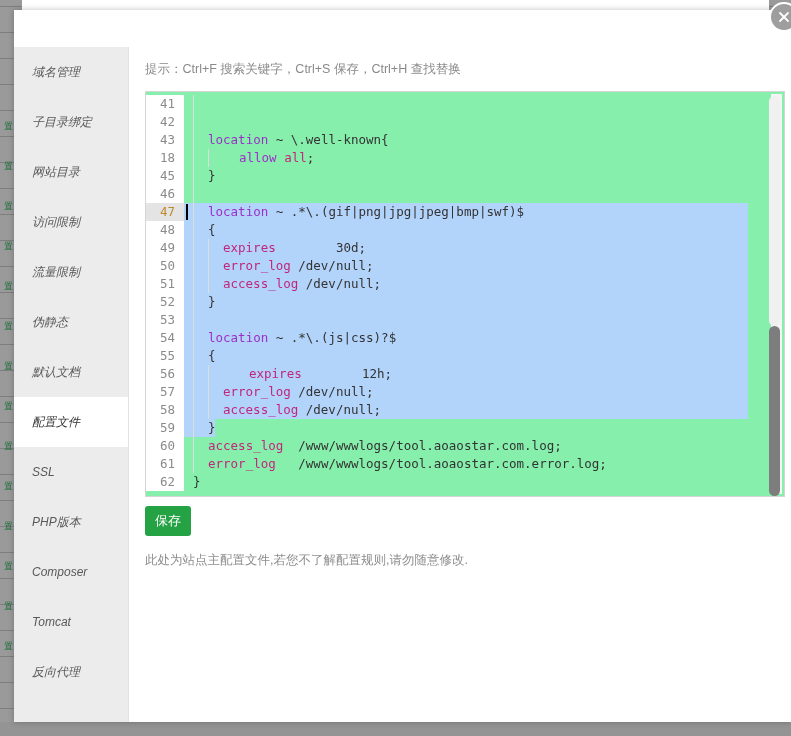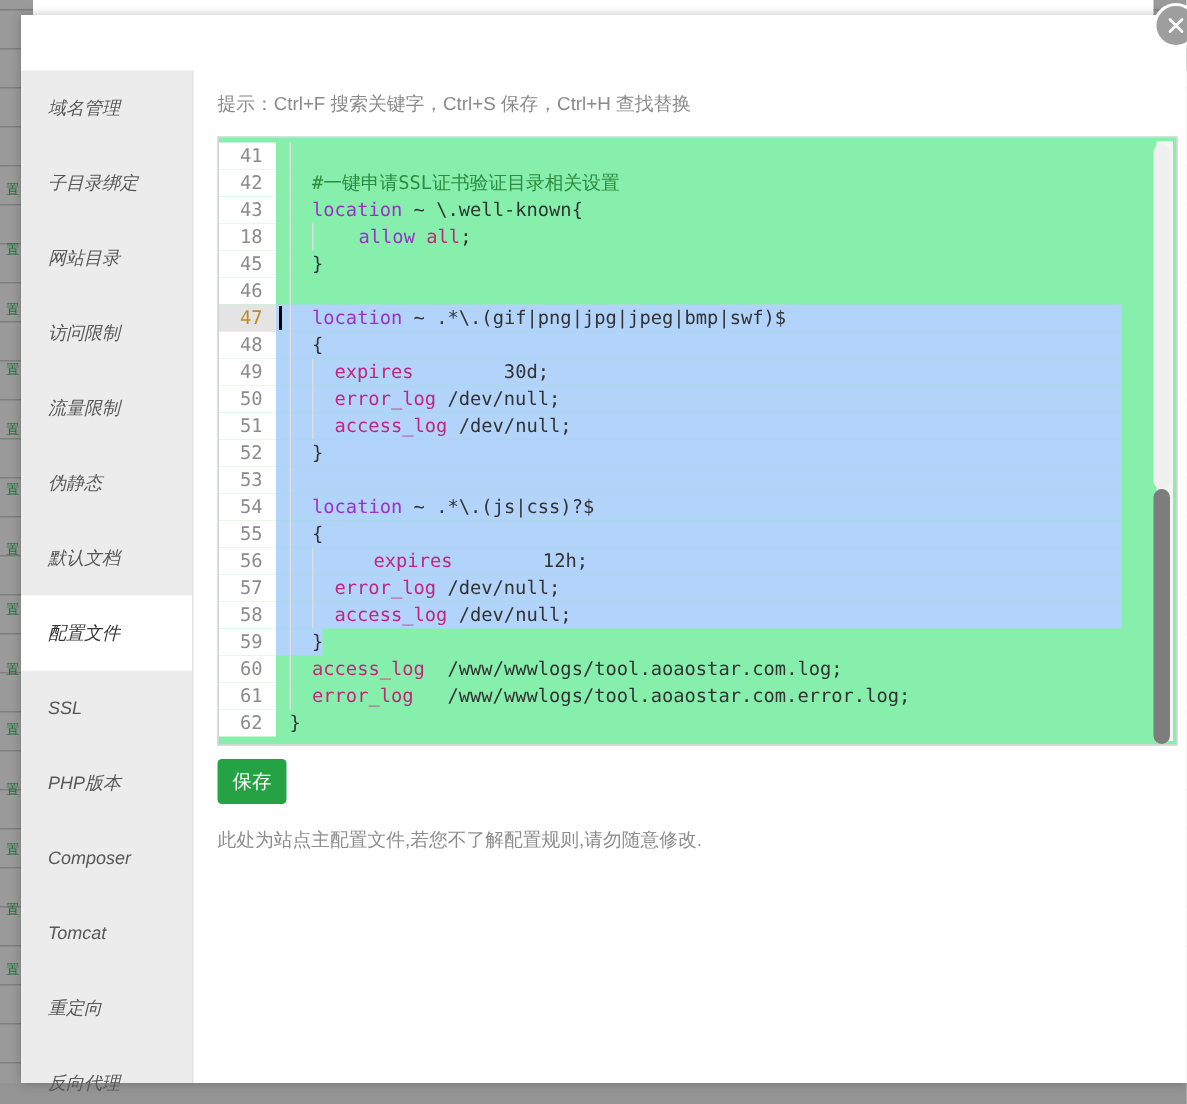--- a/index.html
+++ b/index.html
@@ -397,21 +397,20 @@
         <div class="side-item"><span>网站目录</span></div>
         <div class="side-item"><span>访问限制</span></div>
         <div class="side-item"><span>流量限制</span></div>
         <div class="side-item"><span>伪静态</span></div>
         <div class="side-item"><span>默认文档</span></div>
         <div class="side-item active"><span>配置文件</span></div>
         <div class="side-item"><span>SSL</span></div>
         <div class="side-item"><span>PHP版本</span></div>
         <div class="side-item"><span>Composer</span></div>
         <div class="side-item"><span>Tomcat</span></div>
-        <div class="side-item"><span>重定向</span></div>
         <div class="side-item"><span>反向代理</span></div>
       </div>
 
     <div id="main">
 
       <div id="hint">提示：Ctrl+F 搜索关键字，Ctrl+S 保存，Ctrl+H 查找替换</div>
 
       <div id="editor">
         <div id="code-rows">
             <div class="code-row">
@@ -419,21 +418,20 @@
               <div class="indentguides">
                 <div class="iguide" style="left: 0px;"></div>
               </div>
               <div class="codetext" style="padding-left: 15px;"></div>
             </div>
             <div class="code-row">
               <div class="gutter">42</div>
               <div class="indentguides">
                 <div class="iguide" style="left: 0px;"></div>
               </div>
-              <div class="codetext" style="padding-left: 15px;"><span class="t-com">#一键申请SSL证书验证目录相关设置</span></div>
             </div>
             <div class="code-row">
               <div class="gutter">43</div>
               <div class="indentguides">
                 <div class="iguide" style="left: 0px;"></div>
               </div>
               <div class="codetext" style="padding-left: 15px;"><span class="t-kw">location</span><span class="t-plain"> ~ </span><span class="t-plain">\.well-known</span><span class="t-pun">{</span></div>
             </div>
             <div class="code-row">
               <div class="gutter">18</div>

